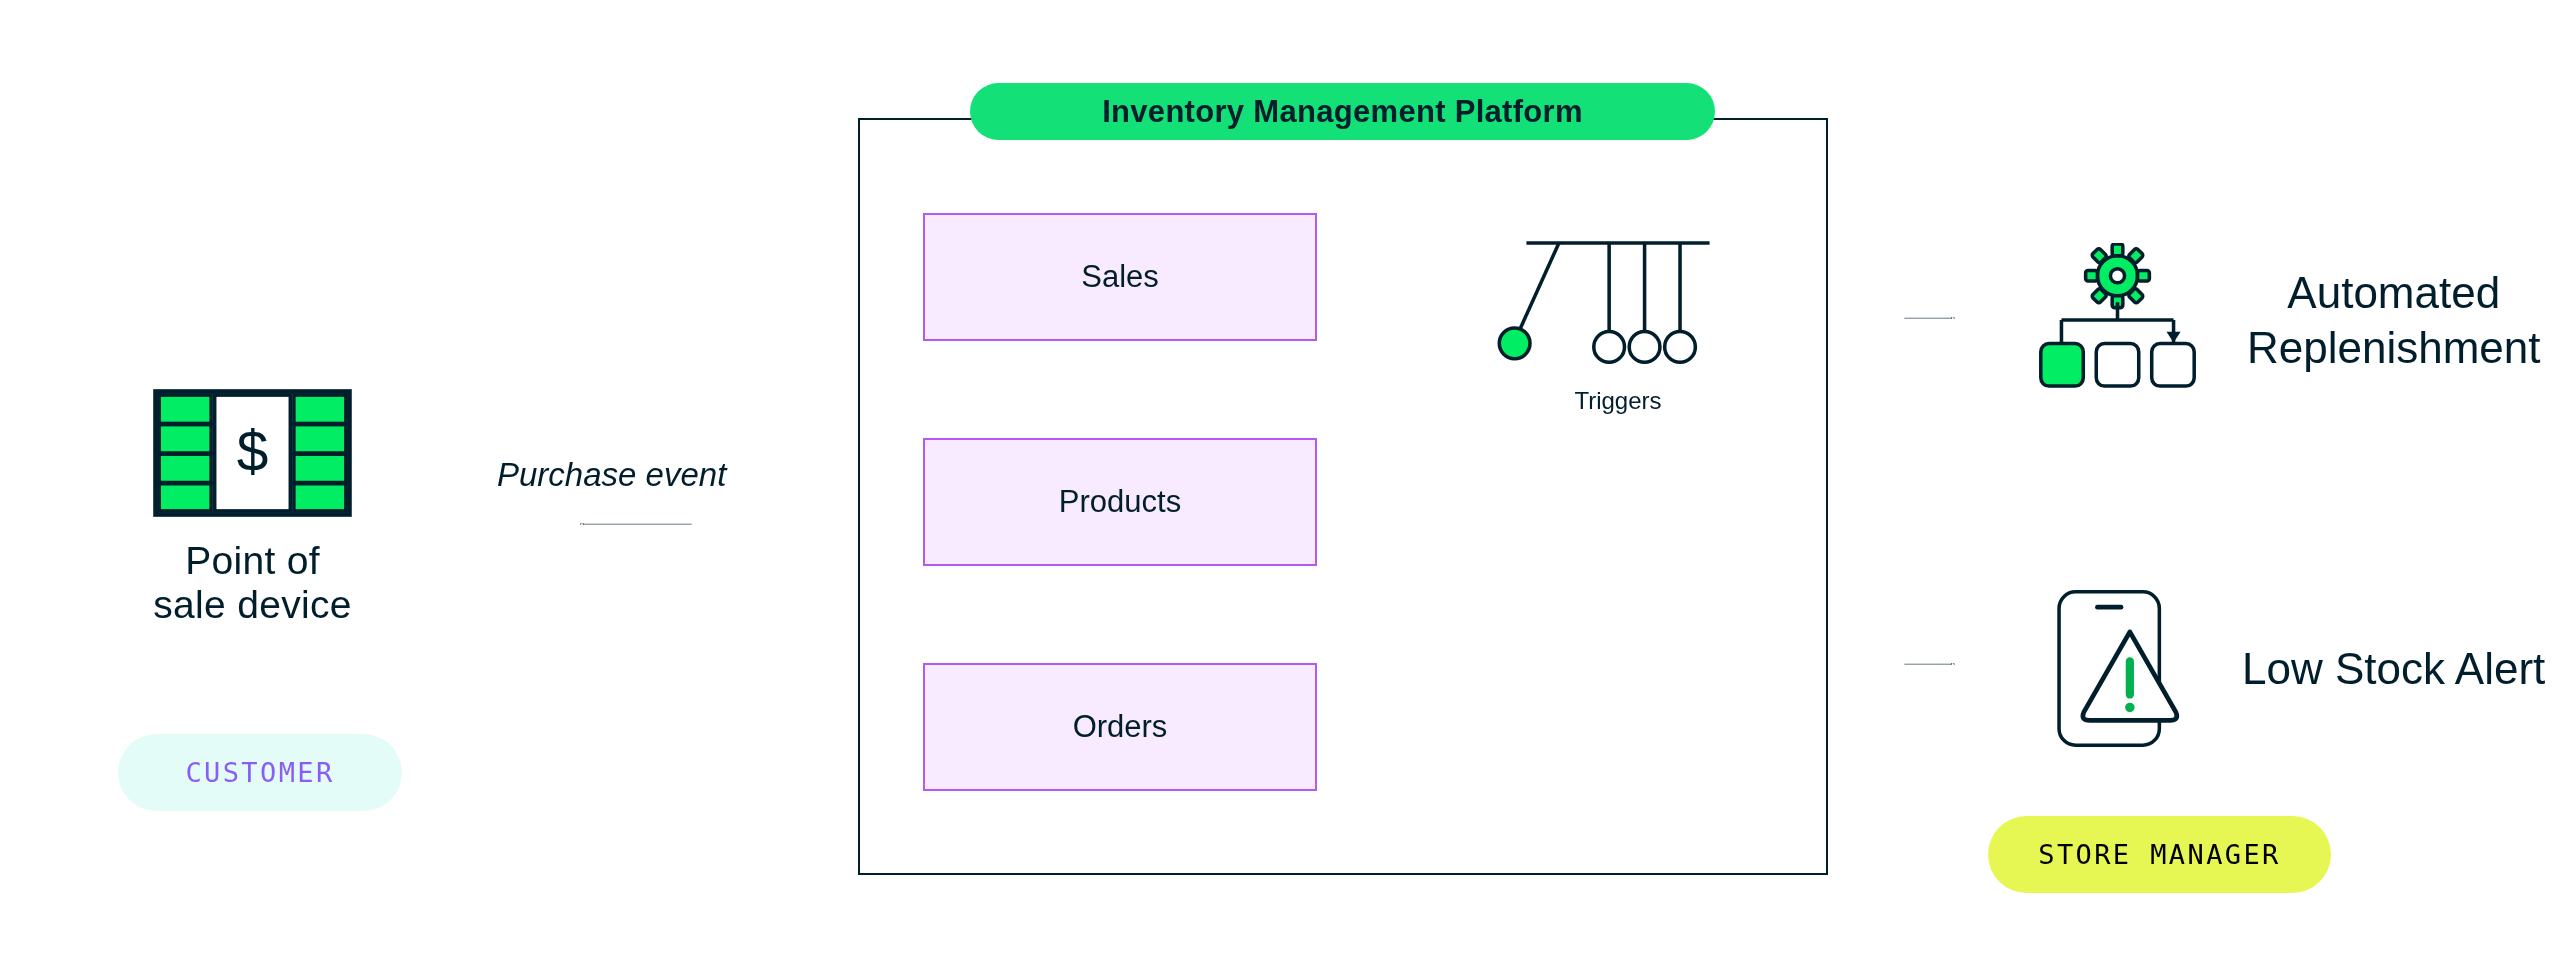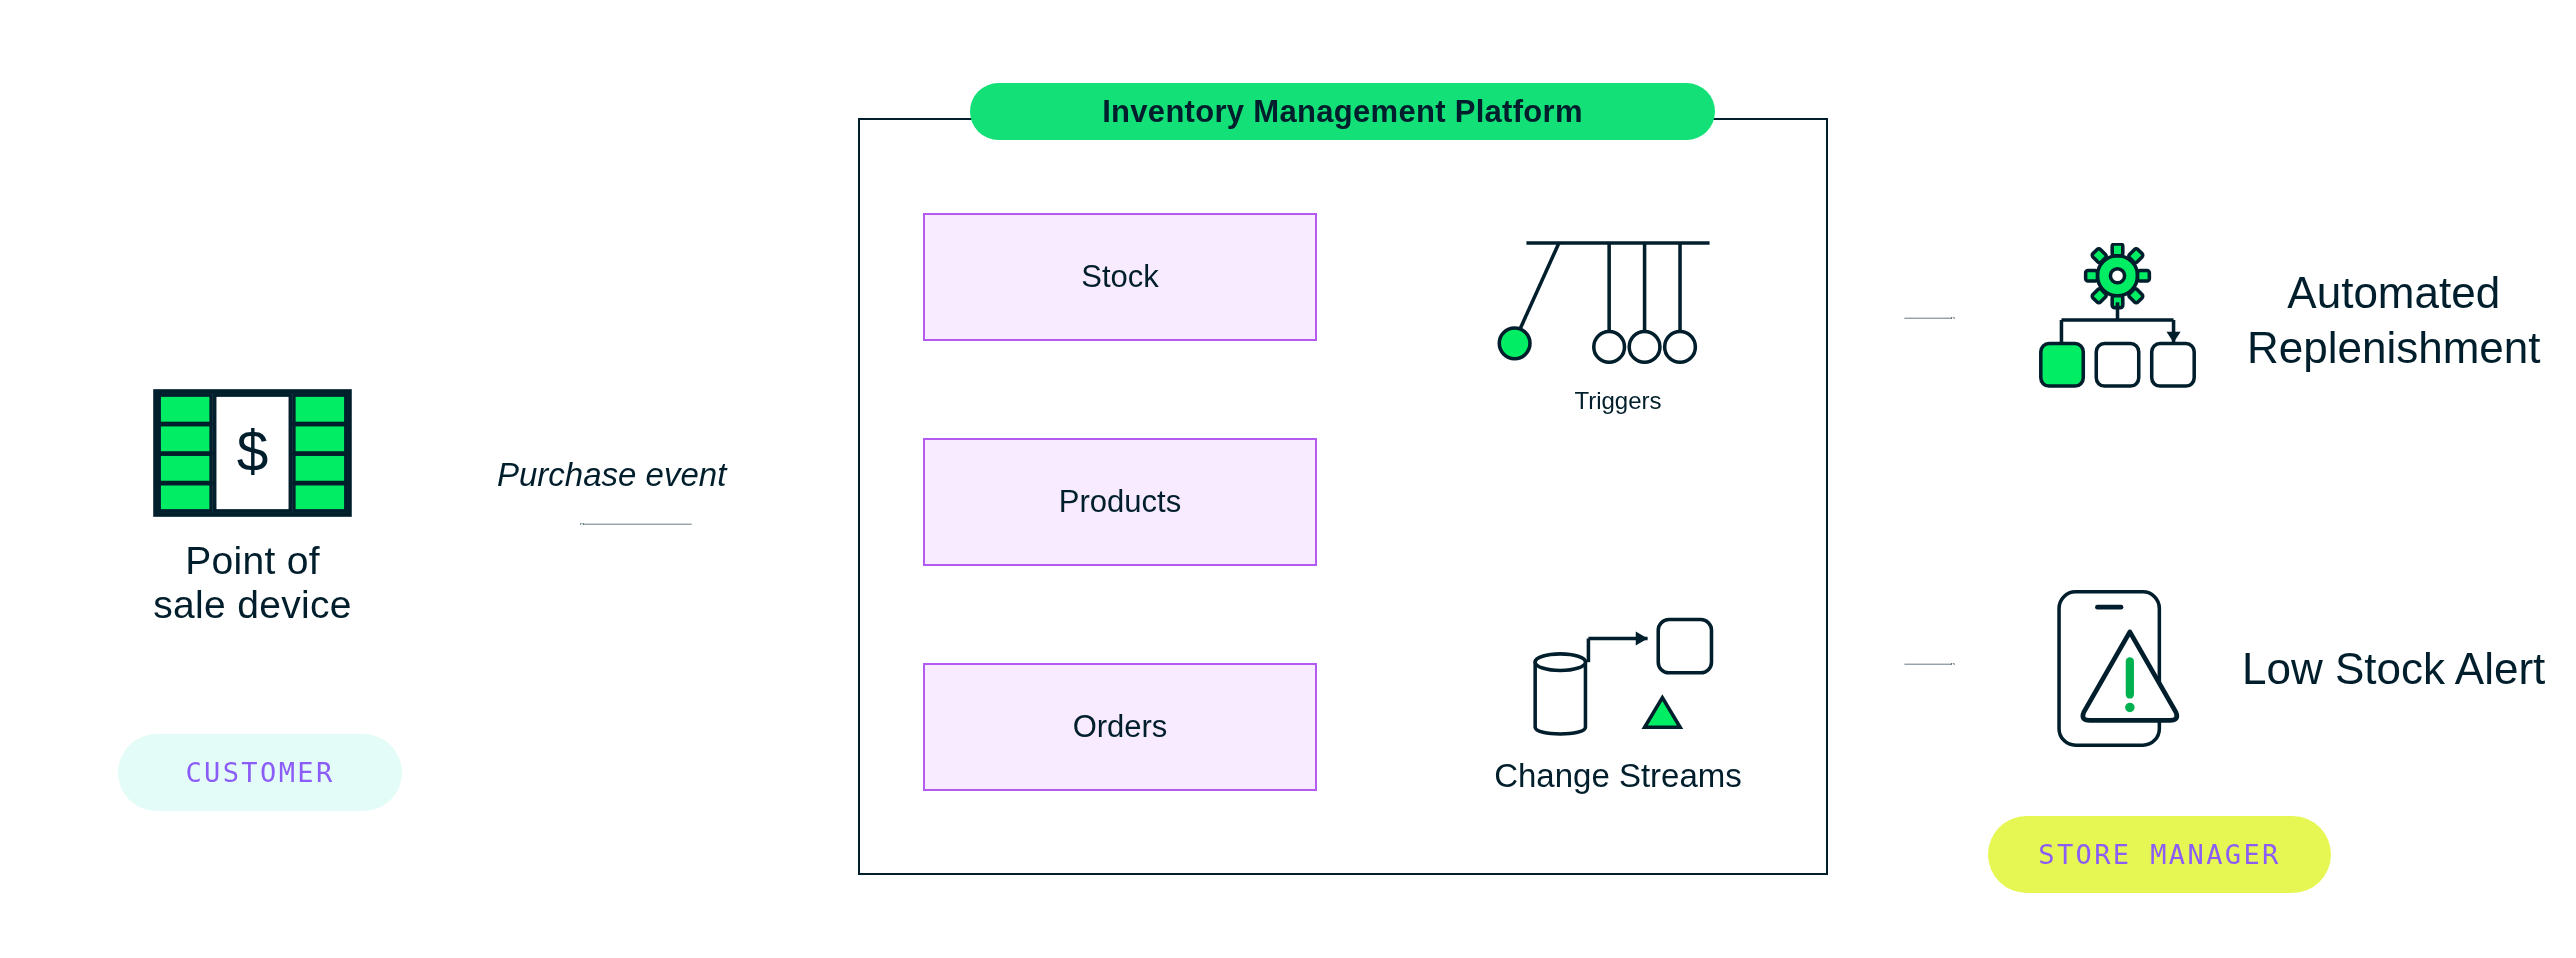--- a/index.html
+++ b/index.html
@@ -81,21 +81,21 @@
   }
 
   
   .role {
     position: absolute; height: 77px; border-radius: 41px;
     display:flex; align-items:center; justify-content:center;
     font-family: ui-monospace, "SFMono-Regular", Menlo, Consolas, monospace;
     font-size: 27px; letter-spacing: 2.4px;
   }
   .role-customer { left: 118px; top: 734px; width: 284px; background: var(--mint); color: #8b5cf6; }
-  .role-manager  { left: 1988px; top: 816px; width: 343px; background: var(--lime); color: #8b5cf6; }
+  .role-manager  { left: 1988px; top: 816px; width: 343px; background: var(--lime); color: #000000; }
 
   svg { display:block; }
 </style>
 </head>
 <body>
 
 <div class="canvas">
 
   <div class="pos-group">
     <svg width="201" height="130" viewBox="0 0 340 220">
@@ -119,58 +119,41 @@
 
   <div class="edge-label-purchase">Purchase event</div>
   <svg class="edge-purchase" width="444" height="9.5" viewBox="0 0 750 16" style="top:523px">
     <line x1="14" y1="8" x2="748" y2="8" stroke="#001e2b" stroke-width="4"></line>
     <circle cx="14" cy="8" r="10" fill="#fff" stroke="#001e2b" stroke-width="4"></circle>
   </svg>
 
   <div class="platform-box"></div>
   <div class="platform-title">Inventory Management Platform</div>
 
-  <div class="collection coll-sales">Stock</div>
+  <div class="collection coll-sales">Sales</div>
   <div class="collection coll-products">Products</div>
   <div class="collection coll-orders">Orders</div>
 
   <div class="triggers-group">
     <svg width="254" height="142" viewBox="0 0 430 240">
       <line x1="60" y1="20" x2="370" y2="20" stroke="#001e2b" stroke-width="6"></line>
 
       <line x1="115" y1="20" x2="45" y2="175" stroke="#001e2b" stroke-width="6"></line>
       <circle cx="40" cy="190" r="26" fill="#00ed64" stroke="#001e2b" stroke-width="6"></circle>
 
       <line x1="200" y1="20" x2="200" y2="170" stroke="#001e2b" stroke-width="6"></line>
       <circle cx="200" cy="196" r="26" fill="#fff" stroke="#001e2b" stroke-width="6"></circle>
       <line x1="260" y1="20" x2="260" y2="170" stroke="#001e2b" stroke-width="6"></line>
       <circle cx="260" cy="196" r="26" fill="#fff" stroke="#001e2b" stroke-width="6"></circle>
       <line x1="320" y1="20" x2="320" y2="170" stroke="#001e2b" stroke-width="6"></line>
       <circle cx="320" cy="196" r="26" fill="#fff" stroke="#001e2b" stroke-width="6"></circle>
     </svg>
     <div class="triggers-label">Triggers</div>
   </div>
 
-  <div class="streams-group">
-    <svg width="314" height="142" viewBox="0 0 530 240" style="margin:0 auto">
-      <g transform="translate(95,0)">
-
-        <path d="M30 100 C30 85 115 85 115 100 L115 210 C115 225 30 225 30 210 Z" fill="#fff" stroke="#001e2b" stroke-width="6"></path>
-        <ellipse cx="72.5" cy="100" rx="42.5" ry="14" fill="#fff" stroke="#001e2b" stroke-width="6"></ellipse>
-
-        <line x1="120" y1="60" x2="220" y2="60" stroke="#001e2b" stroke-width="6"></line>
-        <line x1="120" y1="60" x2="120" y2="100" stroke="#001e2b" stroke-width="6"></line>
-        <polygon points="220,60 200,48 200,72" fill="#001e2b"></polygon>
-        <rect x="238" y="28" width="90" height="90" rx="18" fill="#fff" stroke="#001e2b" stroke-width="6"></rect>
-
-        <polygon points="245,210 215,160 275,160" transform="translate(0,0) rotate(180 245 185)" fill="#00ed64" stroke="#001e2b" stroke-width="6"></polygon>
-      </g>
-    </svg>
-    <div class="streams-label">Change Streams</div>
-  </div>
 
   <svg class="edge-out" style="left:1829px; top:317px" width="201" height="9.5" viewBox="0 0 340 16">
     <line x1="2" y1="8" x2="326" y2="8" stroke="#001e2b" stroke-width="4"></line>
     <circle cx="326" cy="8" r="10" fill="#fff" stroke="#001e2b" stroke-width="4"></circle>
   </svg>
   <svg class="edge-out" style="left:1829px; top:663px" width="201" height="9.5" viewBox="0 0 340 16">
     <line x1="2" y1="8" x2="326" y2="8" stroke="#001e2b" stroke-width="4"></line>
     <circle cx="326" cy="8" r="10" fill="#fff" stroke="#001e2b" stroke-width="4"></circle>
   </svg>
 

